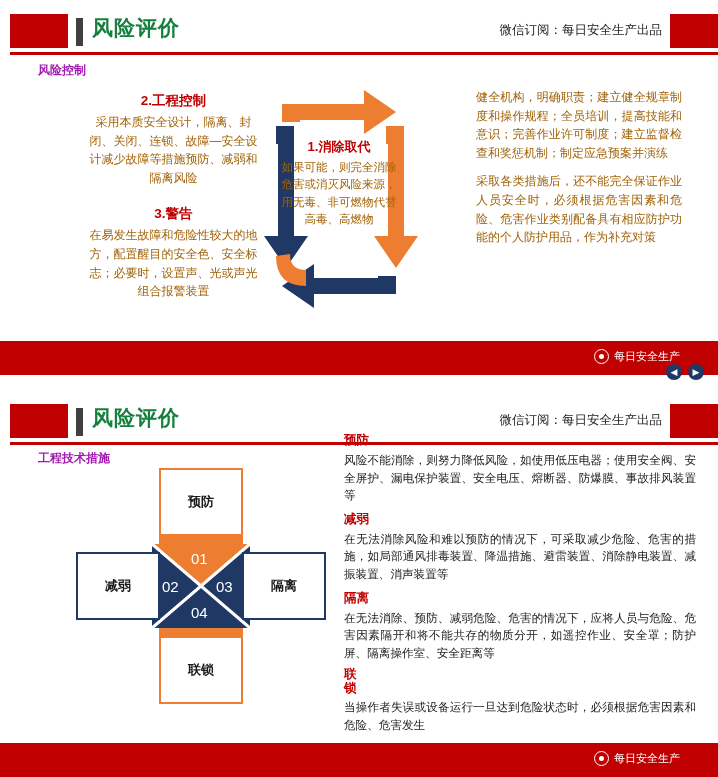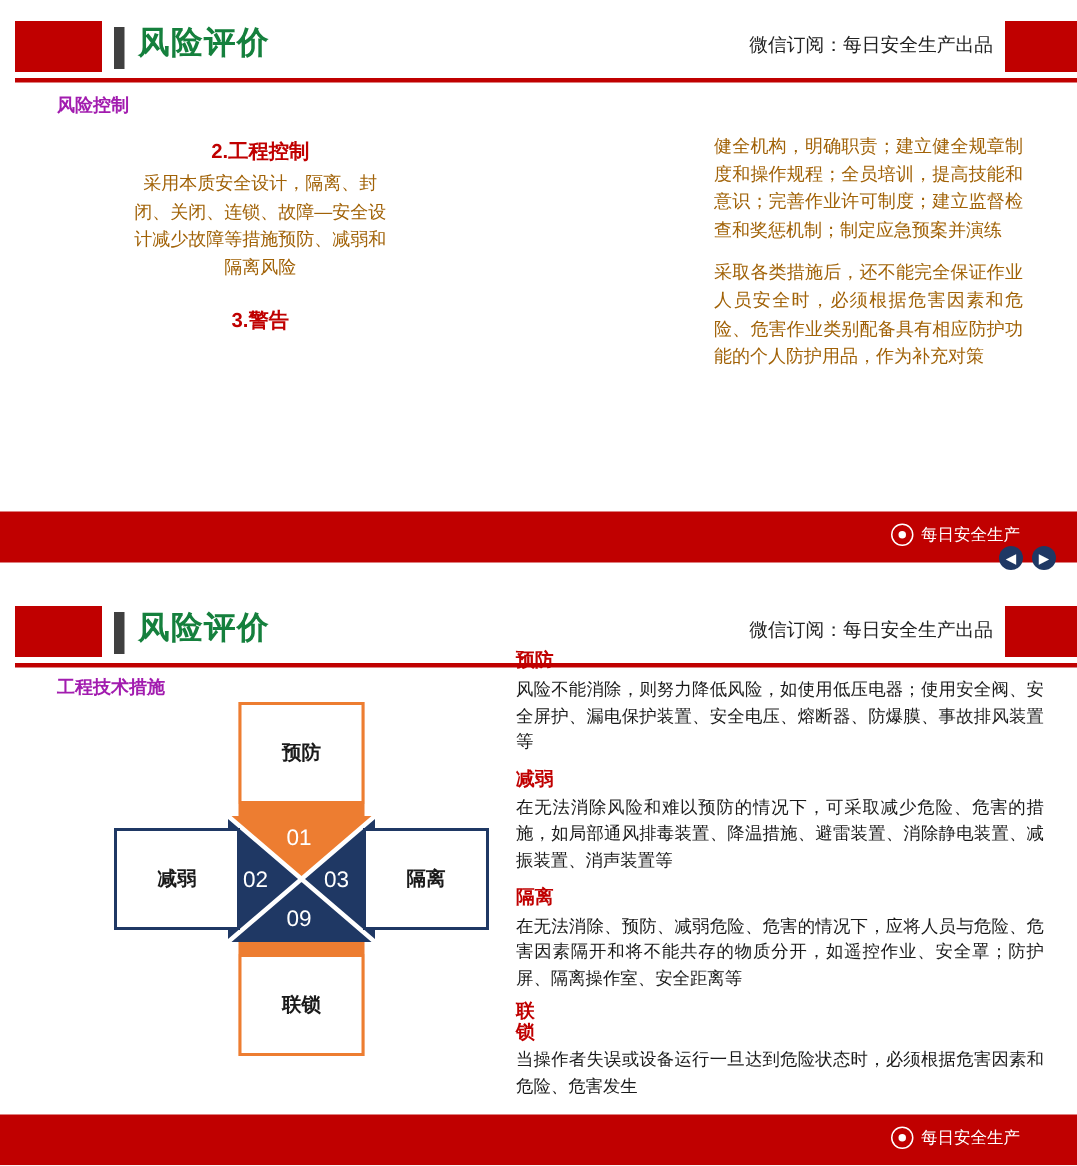--- a/index.html
+++ b/index.html
@@ -242,23 +242,42 @@
     <div class="subtitle" style="left:38px; top:62px;">风险控制</div>
 
     <div class="s1-left">
       <div>
         <div class="lbl-red">2.工程控制</div>
         <div class="body-txt">采用本质安全设计，隔离、封闭、关闭、连锁、故障—安全设计减少故障等措施预防、减弱和隔离风险</div>
       </div>
       <div style="height:18px"></div>
       <div>
         <div class="lbl-red">3.警告</div>
-      </div>
-    </div>
-
+        <div class="body-txt">在易发生故障和危险性较大的地方，配置醒目的安全色、安全标志；必要时，设置声、光或声光组合报警装置</div>
+      </div>
+    </div>
+
+    <div class="cycle">
+      <svg width="205" height="225" viewBox="0 0 205 225">
+
+        <path d="M46 36 L46 18 L128 18 L128 4 L160 26 L128 48 L128 34 L64 34 L64 36 Z" fill="#ed7d31"></path>
+
+        <path d="M150 40 L168 40 L168 150 L182 150 L160 182 L138 150 L152 150 L152 58 L150 58 Z" fill="#ed7d31"></path>
+
+        <path d="M40 40 L58 40 L58 150 L72 150 L50 182 L28 150 L42 150 L42 58 L40 58 Z" fill="#1f3864"></path>
+
+        <path d="M160 190 L160 208 L78 208 L78 222 L46 200 L78 178 L78 192 L142 192 L142 190 Z" fill="#1f3864"></path>
+
+        <path d="M40 170 q0 30 30 30 l0 -16 q-16 0 -16 -16 Z" fill="#ed7d31"></path>
+      </svg>
+      <div class="cycle-center">
+        <div class="lbl-red">1.消除取代</div>
+        <div class="body-txt">如果可能，则完全消除危害或消灭风险来源，用无毒、非可燃物代替高毒、高燃物</div>
+      </div>
+    </div>
 
     <div class="s1-right">
       <div style="text-align:center">
         <div class="body-txt">健全机构，明确职责；建立健全规章制度和操作规程；全员培训，提高技能和意识；完善作业许可制度；建立监督检查和奖惩机制；制定应急预案并演练</div>
       </div>
       <div style="height:10px"></div>
       <div style="text-align:center">
         <div class="body-txt">采取各类措施后，还不能完全保证作业人员安全时，必须根据危害因素和危险、危害作业类别配备具有相应防护功能的个人防护用品，作为补充对策</div>
       </div>
     </div>
@@ -303,21 +322,21 @@
 
       <div class="cbox c-top">预防</div>
       <div class="cbox c-left">减弱</div>
       <div class="cbox c-right">隔离</div>
       <div class="cbox c-bottom">联锁</div>
 
       <div class="c-center">
         <span class="cnum cn1">01</span>
         <span class="cnum cn2">02</span>
         <span class="cnum cn3">03</span>
-        <span class="cnum cn4">09</span>
+        <span class="cnum cn4">04</span>
       </div>
     </div>
 
     <div class="s2-right">
       <div class="sec">
         <div class="sec-title">预防</div>
         <div class="sec-body">风险不能消除，则努力降低风险，如使用低压电器；使用安全阀、安全屏护、漏电保护装置、安全电压、熔断器、防爆膜、事故排风装置等</div>
       </div>
       <div class="sec">
         <div class="sec-title">减弱</div>

